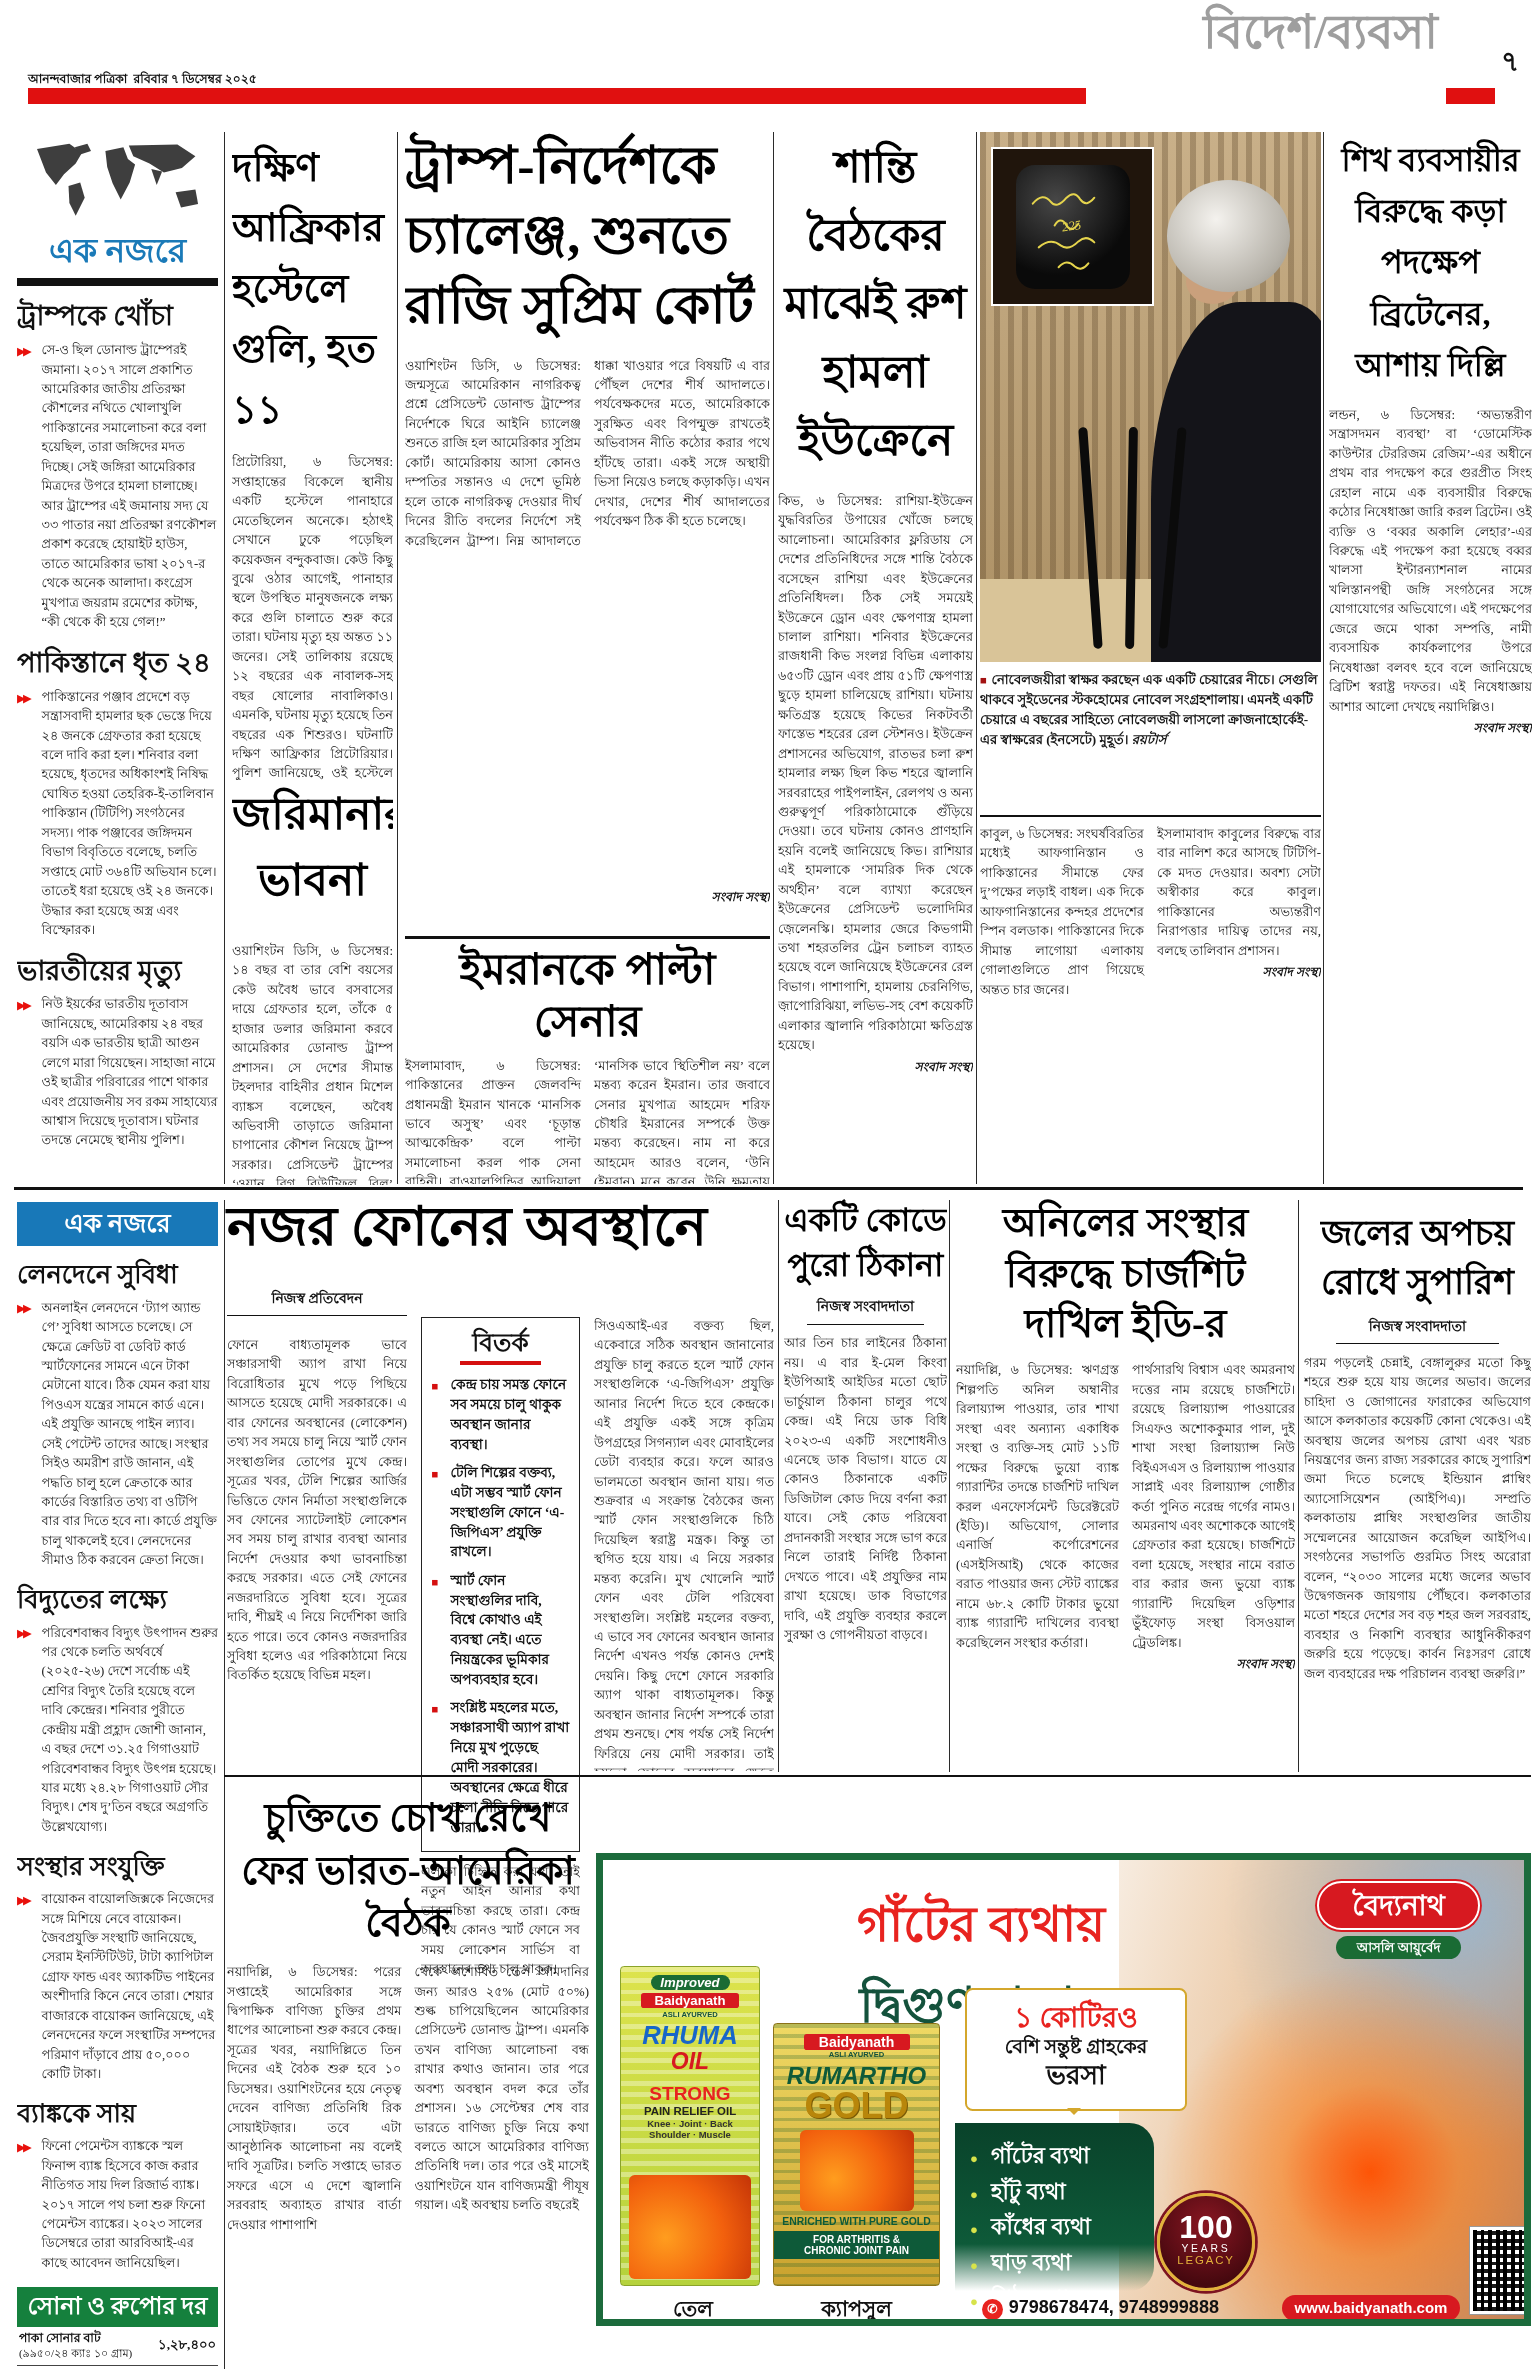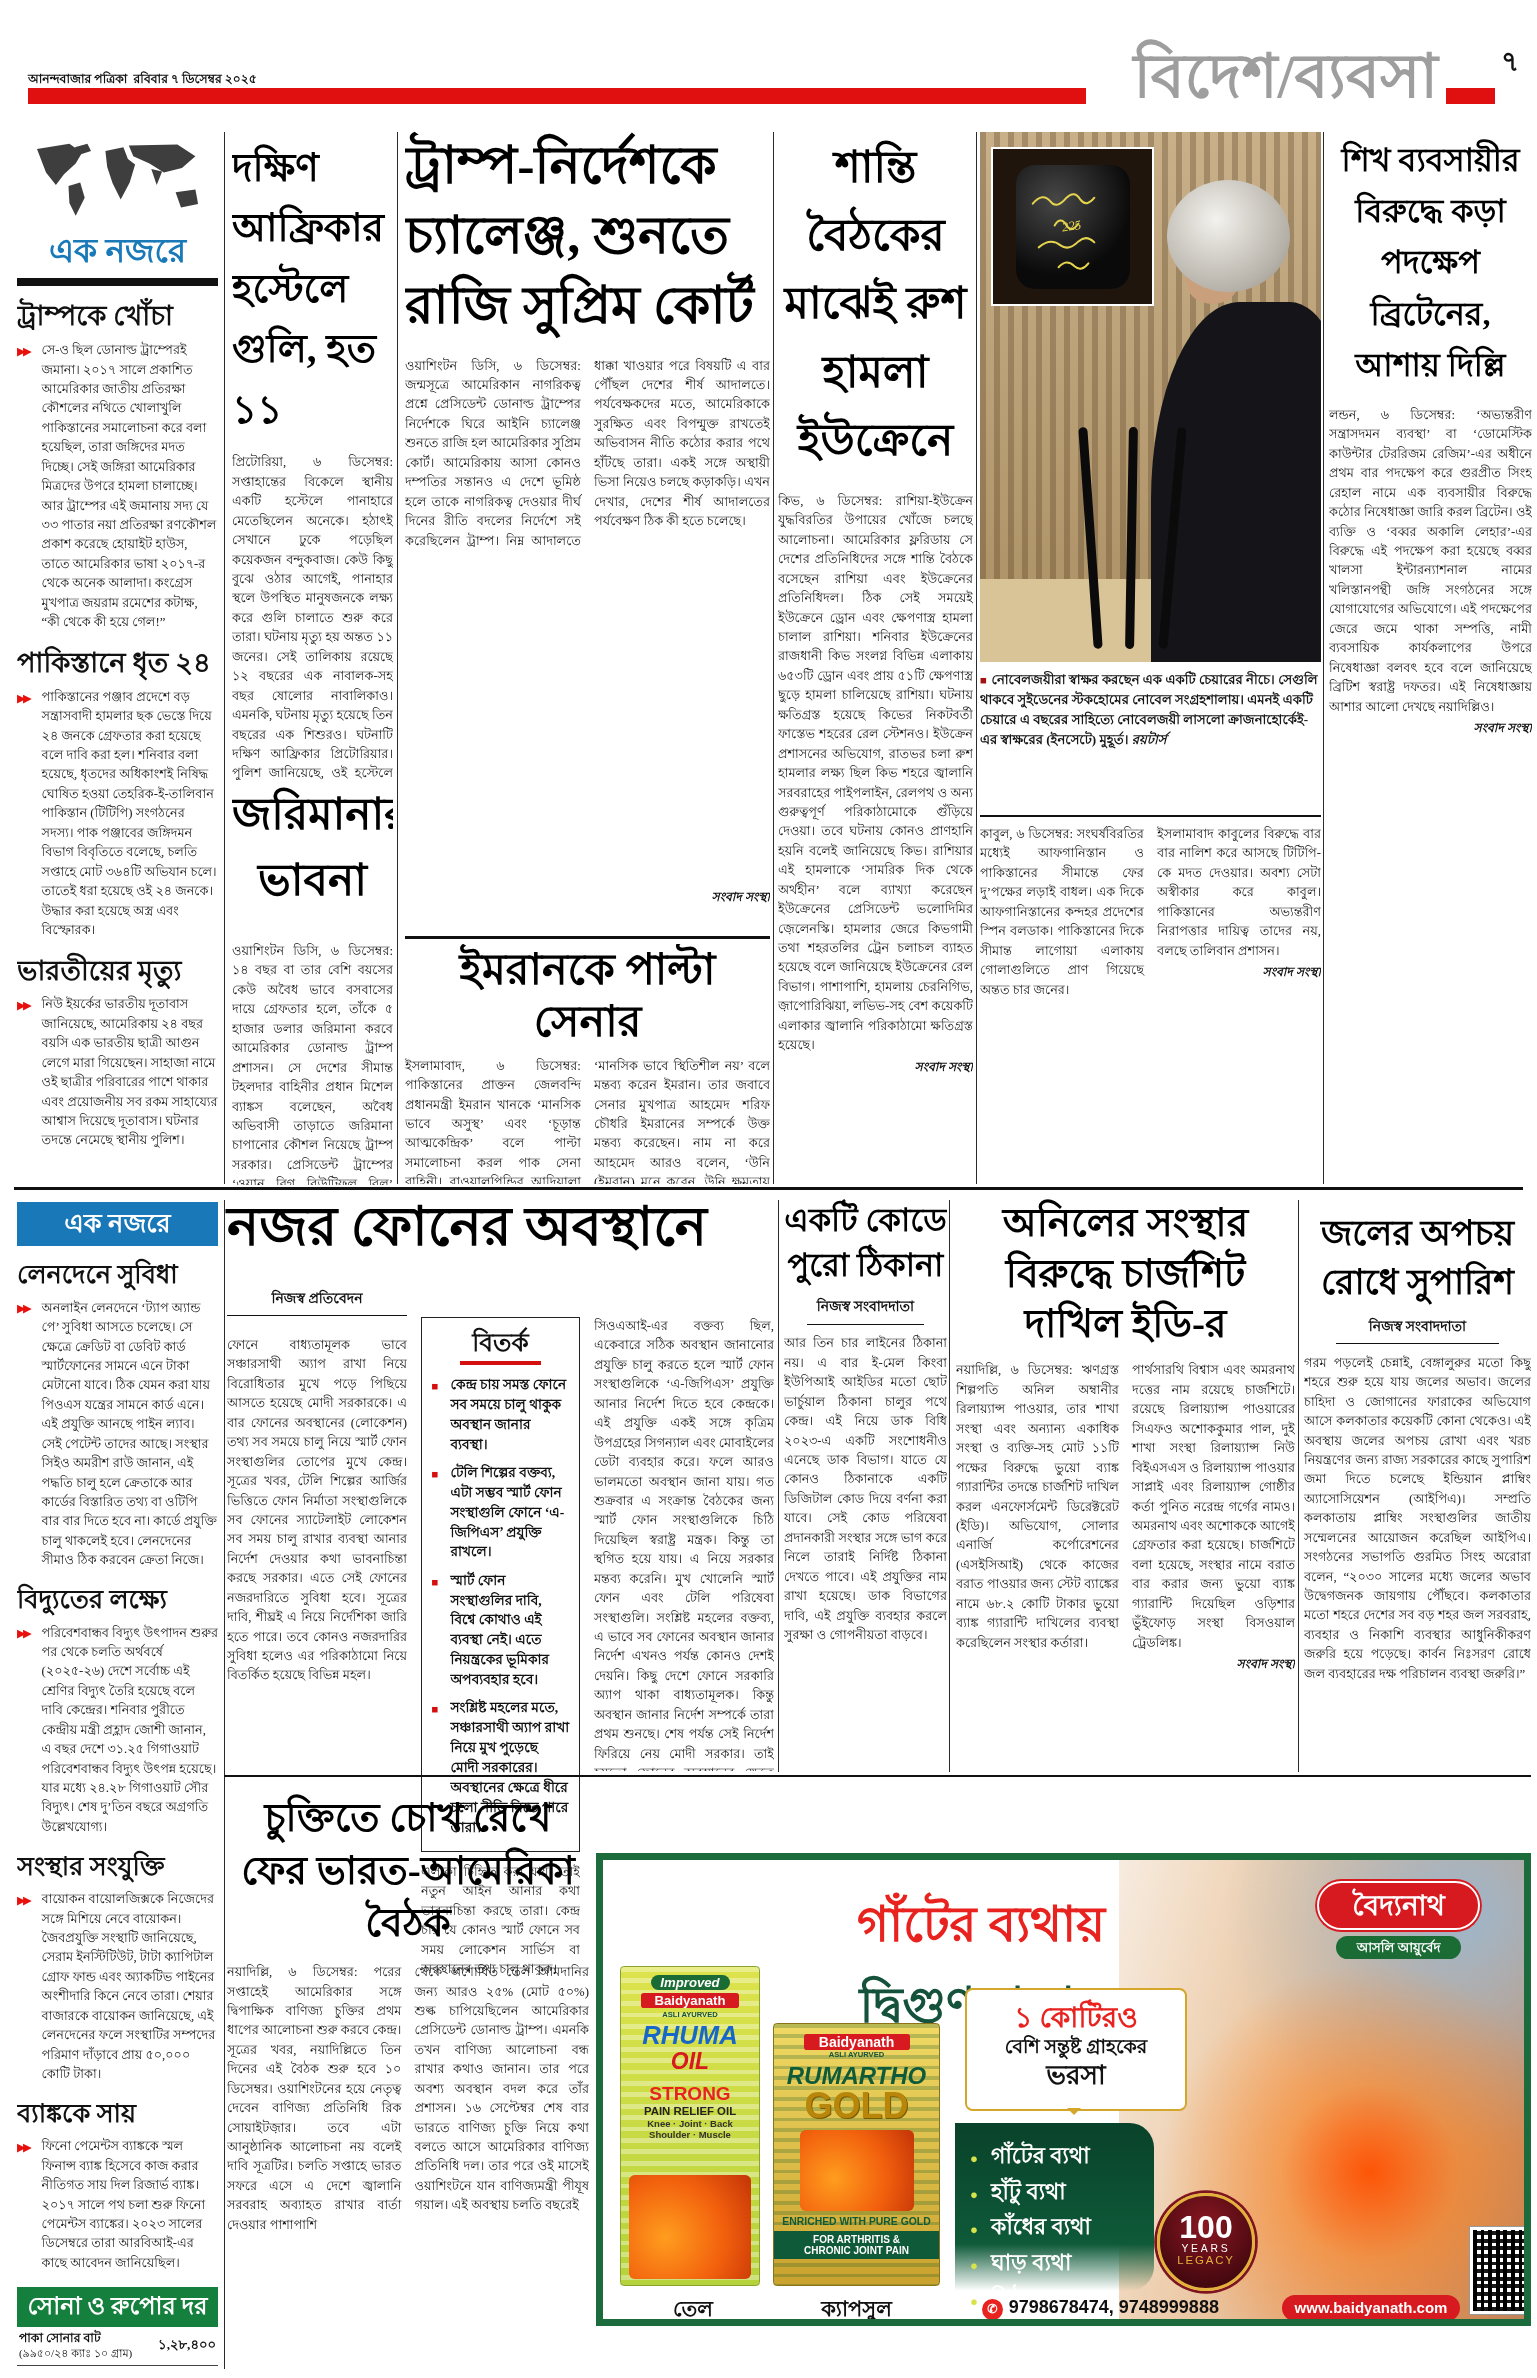--- a/index.html
+++ b/index.html
@@ -93,21 +93,21 @@
       text-align:center;line-height:21px;font-size:12.3px;margin-right:5.7px}
 </style>
 </head>
 <body>
 
 <div class="abs" style="left:28px;top:70px;width:492px;font-size:12.3px;font-weight:bold">
   <span>আনন্দবাজার পত্রিকা</span>&nbsp;
   <span>রবিবার ৭ ডিসেম্বর ২০২৫</span>
 </div>
 <div class="abs" style="left:28px;top:88px;width:1058px;height:16px;background:#e01010"></div>
-<div class="abs hl" style="left:1041px;top:43px;width:397px;height:79px;font-size:61px;color:#9e9e9e;text-align:right;line-height:1.1">বিদেশ/ব্যবসা</div>
+<div class="abs hl" style="left:1041px;top:7px;width:397px;height:79px;font-size:47px;color:#9e9e9e;text-align:right;line-height:1.1">বিদেশ/ব্যবসা</div>
 <div class="abs" style="left:1446px;top:88px;width:49px;height:16px;background:#e01010"></div>
 <div class="abs" style="left:1501px;top:40px;font-size:28px;font-weight:bold">৭</div>
 
 <div class="vr" style="left:224px;top:132px;height:1052px"></div>
 <div class="vr" style="left:397px;top:132px;height:1052px"></div>
 <div class="vr" style="left:773px;top:132px;height:1052px"></div>
 <div class="vr" style="left:976px;top:132px;height:1052px"></div>
 <div class="vr" style="left:1323px;top:132px;height:1052px"></div>
 
 <div class="abs overflow" style="left:17px;top:132px;width:201px;height:1052px">

